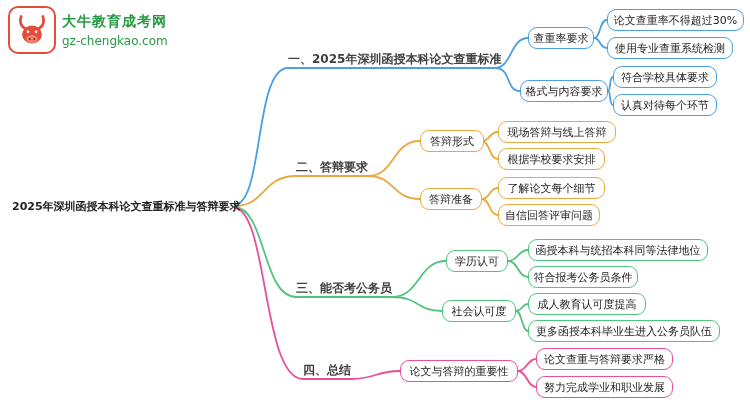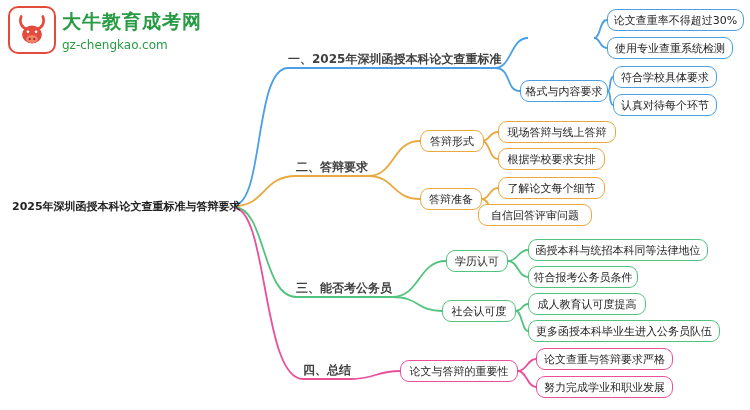--- a/index.html
+++ b/index.html
@@ -26,21 +26,21 @@
   .orange{border-color:#E8A93E;}
   .green {border-color:#52C37E;}
   .pink  {border-color:#E8509A;}
   
   .logo{position:absolute;left:8px;top:6px;display:flex;align-items:center;z-index:3;}
   .logo-icon{
     width:44px;height:44px;border:2.5px solid #E34C3C;border-radius:10px;
     display:flex;align-items:center;justify-content:center;background:#fff;
   }
   .logo-text{margin-left:6px;}
-  .logo-title{font-size:19px;font-weight:700;color:#279B43;letter-spacing:1px;}
+  .logo-title{font-size:14px;font-weight:700;color:#279B43;letter-spacing:1px;}
   .logo-domain{font-size:12px;color:#279B43;margin-top:3px;}
 </style>
 </head>
 <body>
 
 <div id="canvas">
 
   <svg class="connectors" width="750" height="410">
 
     <g stroke="#4B9FE3" stroke-width="1.8" fill="none">
@@ -96,33 +96,34 @@
     </div>
     <div class="logo-text">
       <div class="logo-title">大牛教育成考网</div>
       <div class="logo-domain">gz-chengkao.com</div>
     </div>
   </div>
 
   <div class="root-label">2025年深圳函授本科论文查重标准与答辩要求</div>
 
   <div class="lbl" style="left:288px;top:51px;">一、2025年深圳函授本科论文查重标准</div>
+  <div class="node blue" style="left:528px;top:27px;width:66px;">查重率要求</div>
   <div class="node blue" style="left:520px;top:80px;width:88px;">格式与内容要求</div>
   <div class="node blue" style="left:607px;top:9px;width:137px;">论文查重率不得超过30%</div>
   <div class="node blue" style="left:607px;top:37px;width:126px;">使用专业查重系统检测</div>
   <div class="node blue" style="left:613px;top:66px;width:104px;">符合学校具体要求</div>
   <div class="node blue" style="left:613px;top:94px;width:104px;">认真对待每个环节</div>
 
   <div class="lbl" style="left:296px;top:159px;">二、答辩要求</div>
   <div class="node orange" style="left:420px;top:130px;width:64px;">答辩形式</div>
   <div class="node orange" style="left:420px;top:188px;width:62px;">答辩准备</div>
   <div class="node orange" style="left:498px;top:121px;width:118px;">现场答辩与线上答辩</div>
   <div class="node orange" style="left:498px;top:148px;width:107px;">根据学校要求安排</div>
   <div class="node orange" style="left:498px;top:177px;width:107px;">了解论文每个细节</div>
-  <div class="node orange" style="left:478px;top:204px;width:114px;">自信回答评审问题</div>
+  <div class="node orange" style="left:498px;top:204px;width:102px;">自信回答评审问题</div>
 
   <div class="lbl" style="left:296px;top:280px;">三、能否考公务员</div>
   <div class="node green" style="left:446px;top:250px;width:62px;">学历认可</div>
   <div class="node green" style="left:442px;top:300px;width:74px;">社会认可度</div>
   <div class="node green" style="left:528px;top:239px;width:180px;">函授本科与统招本科同等法律地位</div>
   <div class="node green" style="left:528px;top:266px;width:110px;">符合报考公务员条件</div>
   <div class="node green" style="left:528px;top:293px;width:118px;">成人教育认可度提高</div>
   <div class="node green" style="left:528px;top:320px;width:192px;">更多函授本科毕业生进入公务员队伍</div>
 
   <div class="lbl" style="left:303px;top:362px;">四、总结</div>

